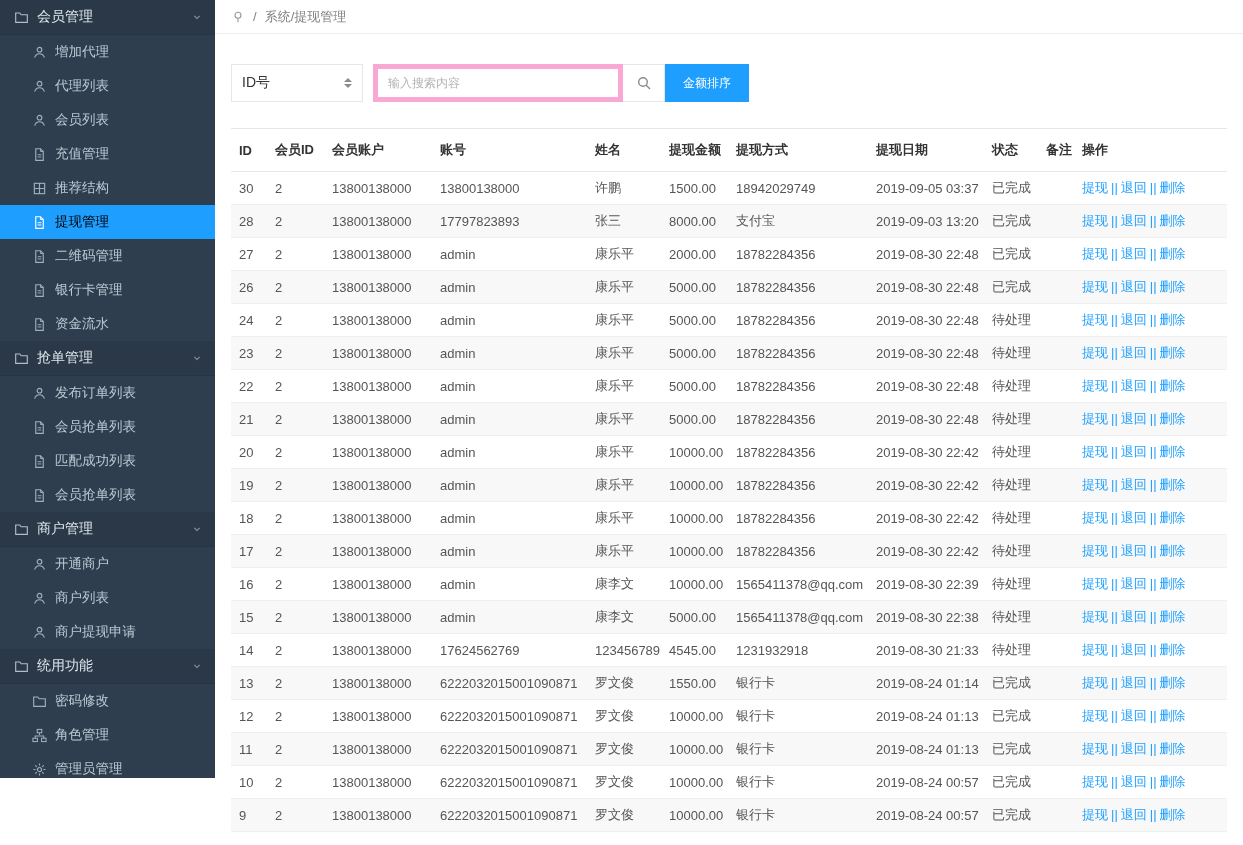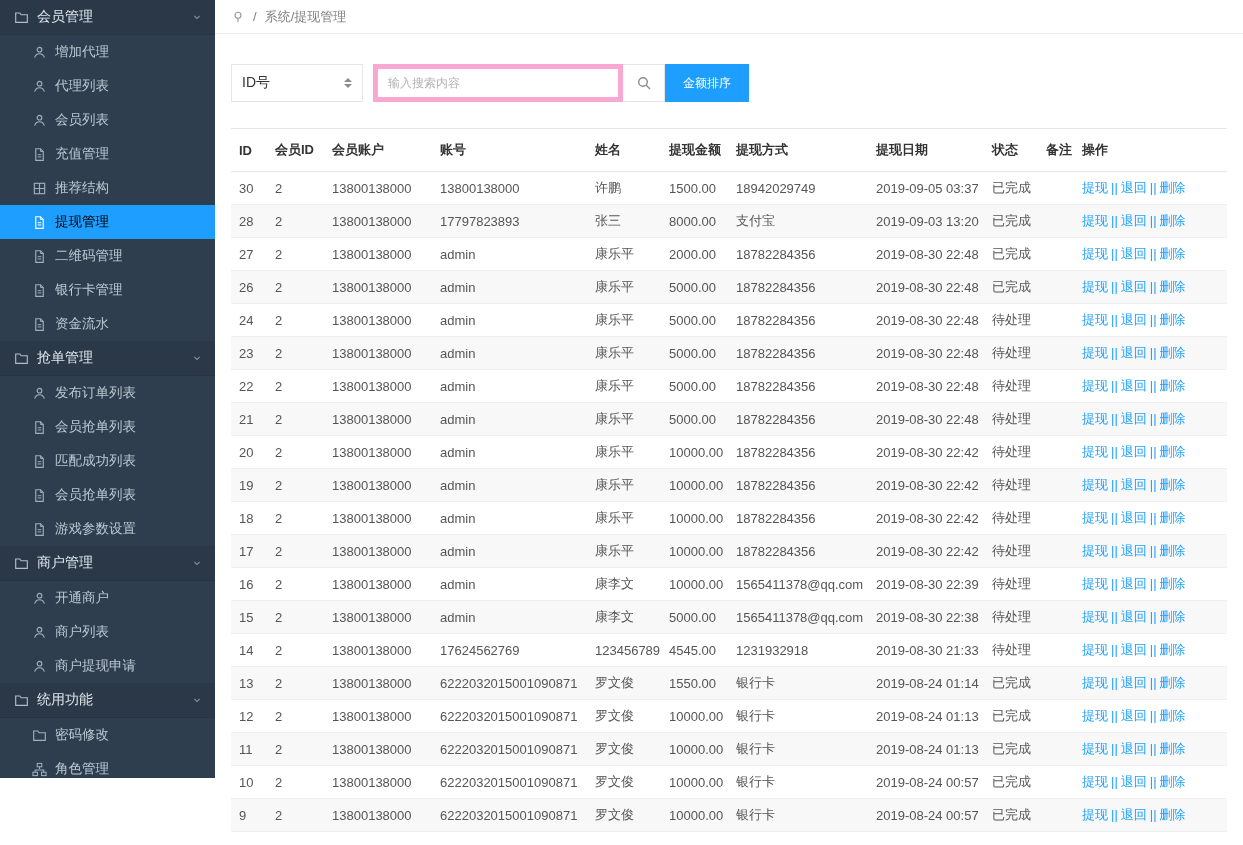--- a/index.html
+++ b/index.html
@@ -224,30 +224,20 @@
       <div class="nav-item">
         <span class="ic">
           <svg viewBox="0 0 16 16" fill="none" stroke="currentColor" stroke-width="1.2">
             <path d="M4 1.8h5l3 3v9.4H4z"></path>
             <path d="M9 1.8v3h3" stroke-width="1"></path>
             <path d="M6 8.2h4M6 10.6h4" stroke-width="1"></path>
           </svg>
         </span>
         <span>会员抢单列表</span>
       </div>
-      <div class="nav-item">
-        <span class="ic">
-          <svg viewBox="0 0 16 16" fill="none" stroke="currentColor" stroke-width="1.2">
-            <path d="M4 1.8h5l3 3v9.4H4z"></path>
-            <path d="M9 1.8v3h3" stroke-width="1"></path>
-            <path d="M6 8.2h4M6 10.6h4" stroke-width="1"></path>
-          </svg>
-        </span>
-        <span>游戏参数设置</span>
-      </div>
       <div class="nav-group">
         <span class="ic">
           <svg viewBox="0 0 16 16" fill="none" stroke="currentColor" stroke-width="1.2">
             <path d="M1.8 3.2h4.4l1.4 1.9h6.6v8.1H1.8z"></path>
           </svg>
         </span>
         <span class="lbl">商户管理</span>
         <span class="ic chev">
           <svg viewBox="0 0 16 16" fill="none" stroke="currentColor" stroke-width="1.4">
             <path d="M4.5 6.5L8 10l3.5-3.5"></path>

